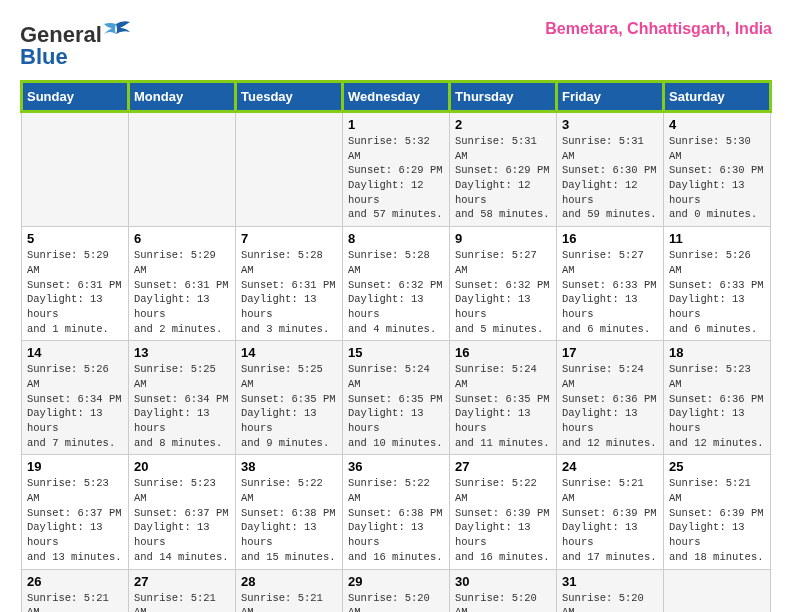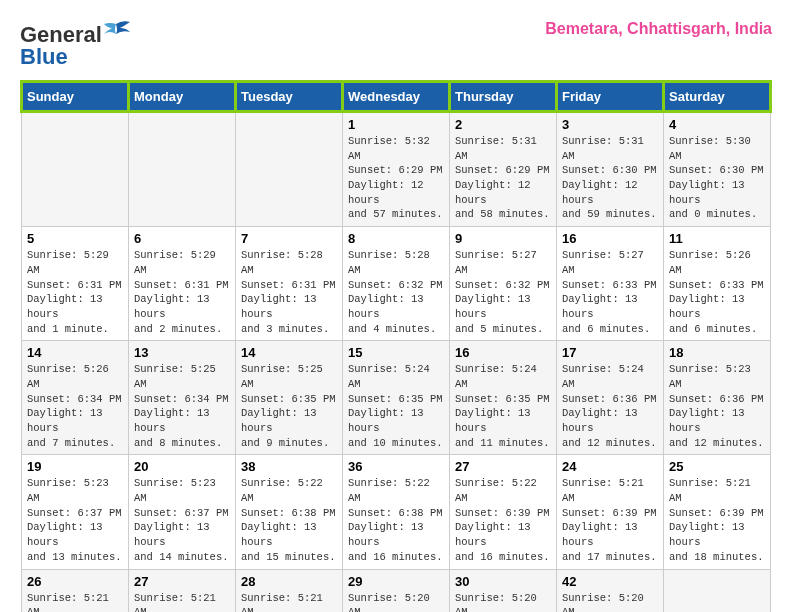--- a/index.html
+++ b/index.html
@@ -335,21 +335,21 @@
 and 20 minutes.</div>
         </td>
         <td>
           <span class="day-num">30</span>
           <div class="day-info" style="white-space: pre-line;">Sunrise: 5:20 AM
 Sunset: 6:42 PM
 Daylight: 13 hours
 and 21 minutes.</div>
         </td>
         <td>
-          <span class="day-num">42</span>
+          <span class="day-num">31</span>
           <div class="day-info" style="white-space: pre-line;">Sunrise: 5:20 AM
 Sunset: 6:42 PM
 Daylight: 13 hours
 and 21 minutes.</div>
         </td>
         <td class="empty"></td>
       </tr>
     </tbody>
 </table>
 

